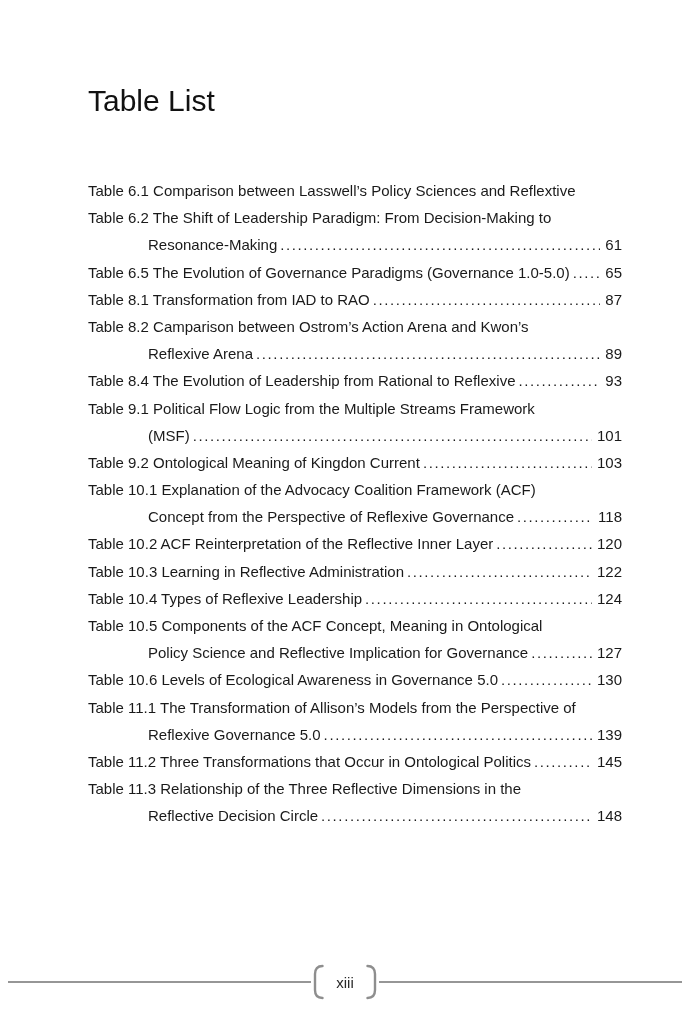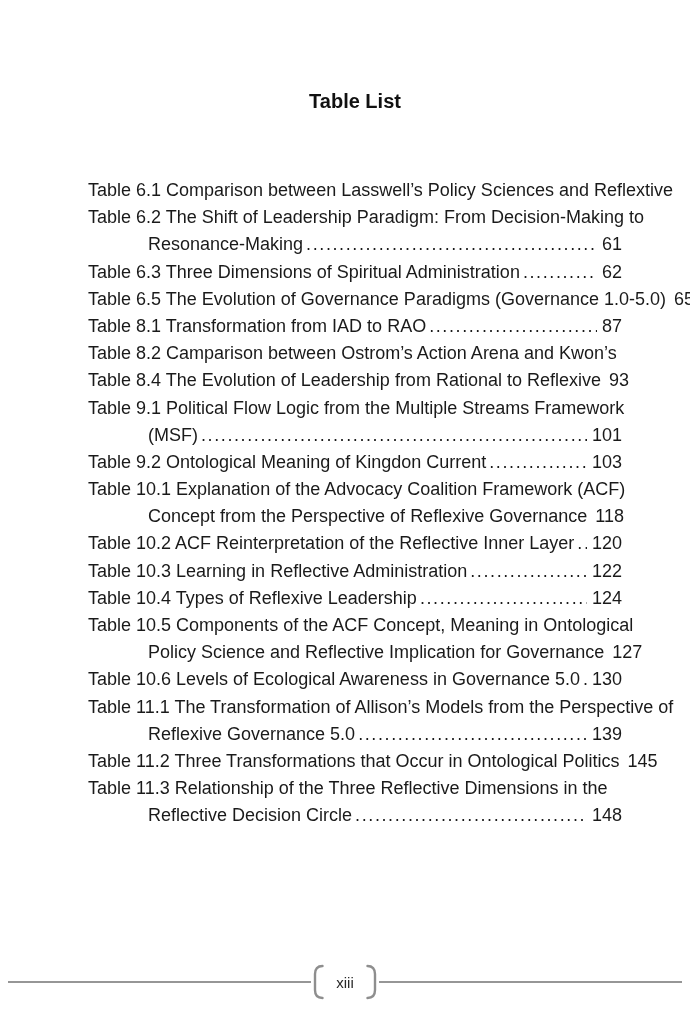--- a/index.html
+++ b/index.html
@@ -20,38 +20,37 @@
     position: absolute;
     inset: 0;
     background: #ffffff;
   }
   .title {
     position: absolute;
     top: 84px;
     left: 88px;
     width: 534px;
     margin: 0;
-    text-align: center;
-    font-size: 20px;
+    font-size: 30px;
     line-height: 34px;
-    font-weight: 700;
+    font-weight: 400;
     color: #111111;
   }
   .toc {
     position: absolute;
     top: 177px;
     left: 88px;
     width: 534px;
   }
   .row {
     display: flex;
     align-items: baseline;
     height: 27.2px;
     line-height: 27.2px;
-    font-size: 18px;
+    font-size: 15px;
     white-space: nowrap;
   }
   .row.cont {
     padding-left: 60px;
   }
   .t {
     flex: 0 0 auto;
   }
   .leader {
     flex: 1 1 auto;
@@ -107,36 +106,36 @@
       </div>
       <div class="row">
         <span class="t">Table 6.2 The Shift of Leadership Paradigm: From Decision-Making to</span>
       </div>
       <div class="row cont">
         <span class="t">Resonance-Making</span>
         <span class="leader"></span>
         <span class="pg">61</span>
       </div>
       <div class="row">
-        <span class="t">Table 6.3 Three Dimensions of Spiritual Administration</span>
-        <span class="leader"></span>
-        <span class="pg">62</span>
-      </div>
-      <div class="row">
         <span class="t">Table 6.5 The Evolution of Governance Paradigms (Governance 1.0-5.0)</span>
         <span class="leader"></span>
         <span class="pg">65</span>
       </div>
       <div class="row">
         <span class="t">Table 8.1 Transformation from IAD to RAO</span>
         <span class="leader"></span>
         <span class="pg">87</span>
       </div>
       <div class="row">
         <span class="t">Table 8.2 Camparison between Ostrom’s Action Arena and Kwon’s</span>
+      </div>
+      <div class="row cont">
+        <span class="t">Reflexive Arena</span>
+        <span class="leader"></span>
+        <span class="pg">89</span>
       </div>
       <div class="row">
         <span class="t">Table 8.4 The Evolution of Leadership from Rational to Reflexive</span>
         <span class="leader"></span>
         <span class="pg">93</span>
       </div>
       <div class="row">
         <span class="t">Table 9.1 Political Flow Logic from the Multiple Streams Framework</span>
       </div>
       <div class="row cont">

